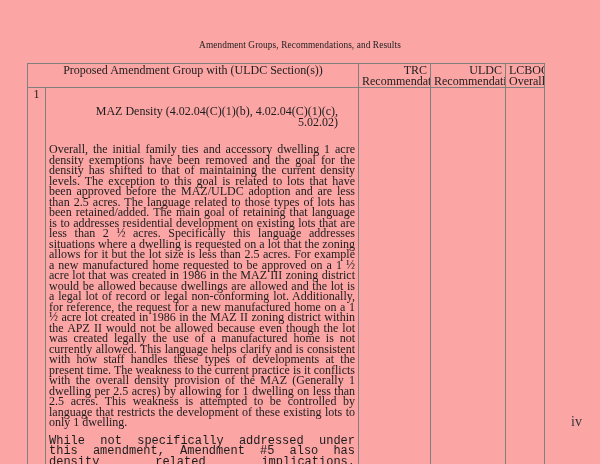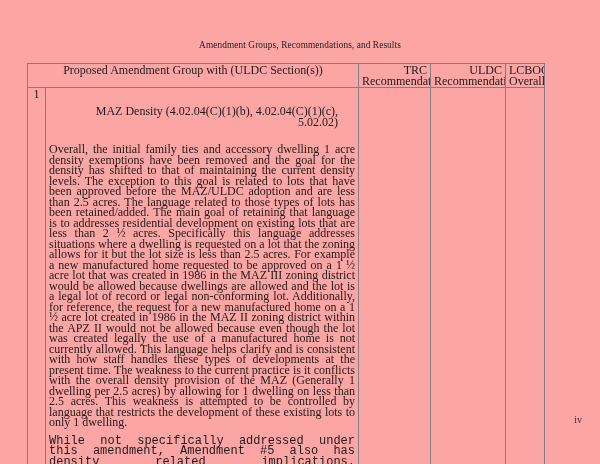--- a/index.html
+++ b/index.html
@@ -76,21 +76,21 @@
   p.para-second {
     margin-top: 8px;
     font-family: Liberation Mono, monospace;
   }
   .page-number {
     position: absolute;
     top: 414px;
     left: 546px;
     width: 36px;
     text-align: right;
-    font-size: 10px;
+    font-size: 14px;
     color: #333333;
   }
 </style>
 </head>
 <body>
 
 <div class="page">
 
   <div class="doc-title">Amendment Groups, Recommendations, and Results</div>
 

